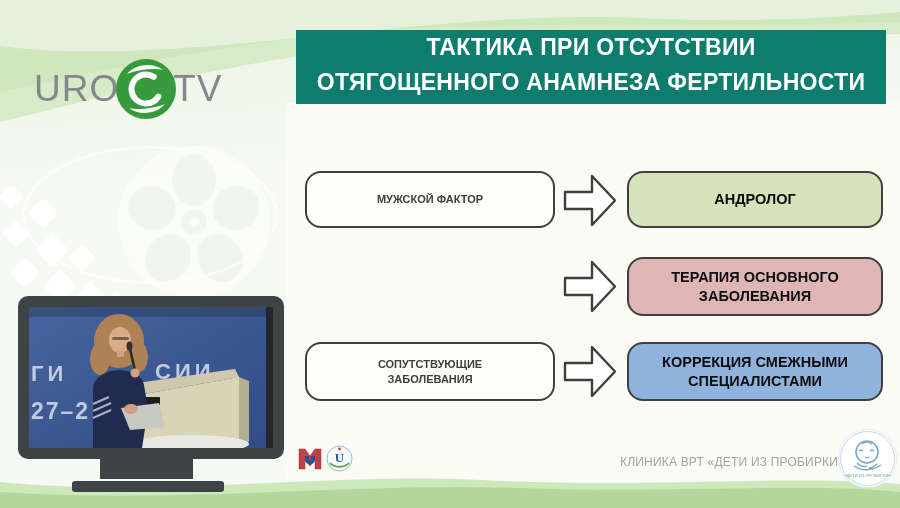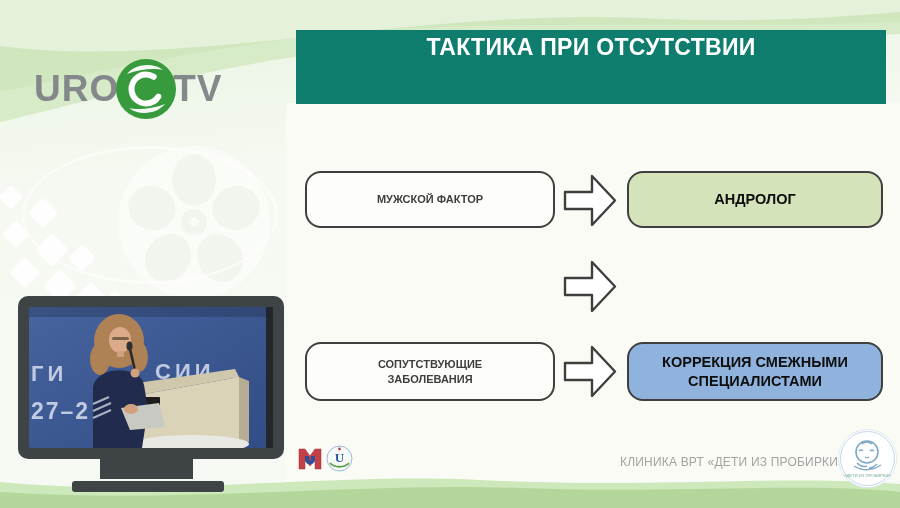--- a/index.html
+++ b/index.html
@@ -11,21 +11,21 @@
   .abs{position:absolute;}
   
   .topwave{left:0;top:0;width:900px;height:160px;}
   .bottomwave{left:0;top:468px;width:900px;height:40px;z-index:5;}
   .reel{left:104px;top:142px;width:180px;height:160px;opacity:.62;z-index:1;}
   .bg-ring{left:22px;top:146px;width:250px;height:132px;border:3px solid rgba(255,255,255,.5);
     border-radius:50%;z-index:1;}
   .diamond{background:rgba(255,255,255,.8);border-radius:4px;transform:rotate(45deg);z-index:1;}
   
   .urotv{left:34px;top:56px;display:flex;align-items:center;z-index:6;}
-  .urotv .word{font-size:37px;color:#85888b;letter-spacing:1px;font-weight:700;}
+  .urotv .word{font-size:37px;color:#85888b;letter-spacing:1px;font-weight:400;}
   .urotv svg{margin:0 -6px;}
   
   .slide-bg{left:286px;top:103px;width:614px;height:378px;background:#fbfbf5;z-index:2;}
   .slide-header{
     left:296px;top:30px;width:590px;height:74px;background:#0e7d6d;color:#ffffff;
     display:flex;flex-direction:column;align-items:center;justify-content:flex-start;
     font-size:23px;font-weight:700;line-height:1.5;letter-spacing:.3px;text-align:center;z-index:6;
   }
   .box{
     position:absolute;border:2px solid #3f3f3f;border-radius:16px;z-index:6;
@@ -106,35 +106,39 @@
 
   <div class="abs slide-bg"></div>
 
   <svg class="abs bottomwave" viewBox="0 0 900 40" preserveAspectRatio="none">
     <path d="M0,40 V14 C160,30 330,4 480,12 C650,21 790,6 900,16 V40 Z" fill="#cde8ba"></path>
     <path d="M0,40 V24 C180,36 360,14 520,20 C680,26 800,14 900,24 V40 Z" fill="#aed394" opacity=".85"></path>
   </svg>
 
   <div class="abs slide-header">
     <div>ТАКТИКА ПРИ ОТСУТСТВИИ</div>
+    <div>ОТЯГОЩЕННОГО АНАМНЕЗА ФЕРТИЛЬНОСТИ</div>
   </div>
 
   <div class="box factor r1">
     <span>МУЖСКОЙ ФАКТОР</span>
   </div>
   <svg class="arrow r1" style="top:172px" viewBox="0 0 55 57">
     <path d="M2,20 H29 V4 L52,28.5 L29,53 V37 H2 Z" fill="#ffffff" stroke="#3f3f3f" stroke-width="2.4" stroke-linejoin="round"></path>
   </svg>
   <div class="box action bg-a1 r1">
     <span>АНДРОЛОГ</span>
   </div>
 
   <svg class="arrow" style="top:258px" viewBox="0 0 55 57">
     <path d="M2,20 H29 V4 L52,28.5 L29,53 V37 H2 Z" fill="#ffffff" stroke="#3f3f3f" stroke-width="2.4" stroke-linejoin="round"></path>
   </svg>
+  <div class="box action bg-a2 r2">
+    <span>ТЕРАПИЯ ОСНОВНОГО ЗАБОЛЕВАНИЯ</span>
+  </div>
 
   <div class="box factor r3">
     <span>СОПУТСТВУЮЩИЕ ЗАБОЛЕВАНИЯ</span>
   </div>
   <svg class="arrow" style="top:343px" viewBox="0 0 55 57">
     <path d="M2,20 H29 V4 L52,28.5 L29,53 V37 H2 Z" fill="#ffffff" stroke="#3f3f3f" stroke-width="2.4" stroke-linejoin="round"></path>
   </svg>
   <div class="box action bg-a3 r3">
     <span>КОРРЕКЦИЯ СМЕЖНЫМИ СПЕЦИАЛИСТАМИ</span>
   </div>

